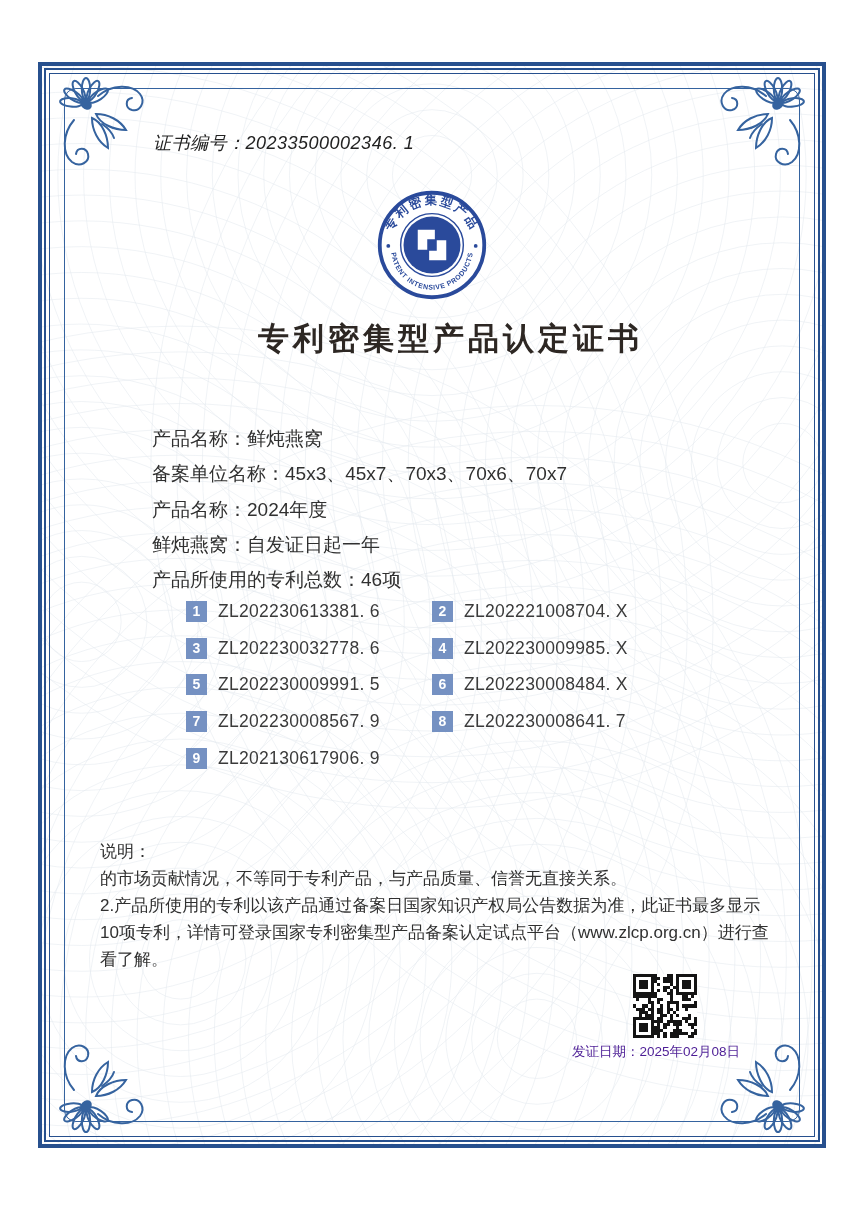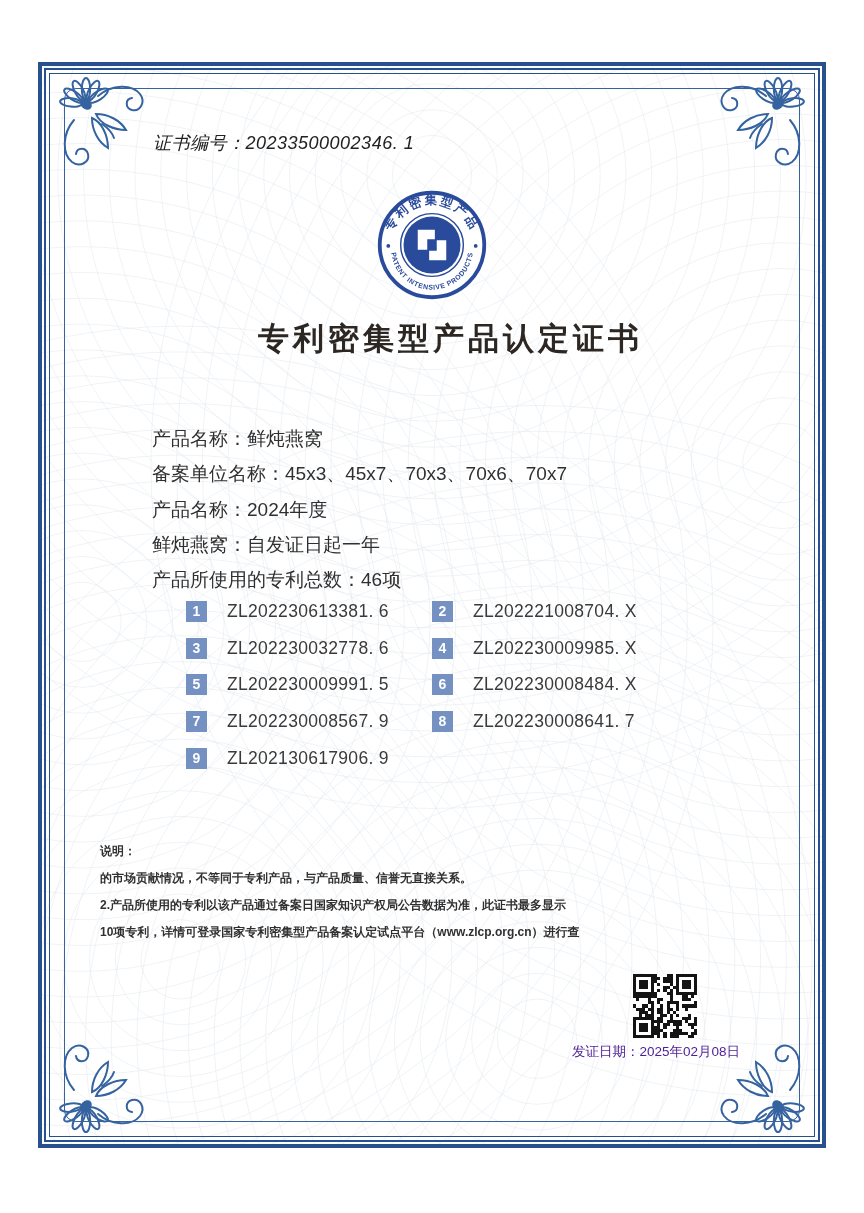--- a/index.html
+++ b/index.html
@@ -31,23 +31,23 @@
   .title{position:absolute;left:0;right:0;top:318px;text-align:center;
          font-family:Liberation Mono, monospace;font-weight:700;font-size:31px;
          letter-spacing:4px;color:var(--title-ink,#2d2723);padding-left:37px;}
 
   .fields{position:absolute;left:152px;top:373px;font-size:19px;line-height:35.3px;color:var(--text-ink,#2e2e2e);margin-top:48px;}
 
   .patents{position:absolute;left:186px;top:600px;width:500px;height:170px;}
   .patent{position:absolute;display:flex;align-items:center;height:22px;}
   .badge{min-width:21px;height:21px;background:var(--badge-blue,#7591c2);color:#fff;font-size:14px;font-weight:700;
          display:flex;align-items:center;justify-content:center;padding:0 2px;box-sizing:border-box;}
-  .pid{margin-left:20px;font-size:17.5px;color:#3a3a3a;letter-spacing:.3px;white-space:pre;}
-
-  .notes{position:absolute;left:100px;top:838px;width:676px;font-size:12px;line-height:27px;color:var(--text-ink,#333);font-weight:bold;}
+  .pid{margin-left:11px;font-size:17.5px;color:#3a3a3a;letter-spacing:.3px;white-space:pre;}
+
+  .notes{position:absolute;left:100px;top:838px;width:676px;font-size:17px;line-height:27px;color:var(--text-ink,#333);}
   .notes div{white-space:nowrap;}
 
   .qr{position:absolute;left:633px;top:974px;width:64px;height:64px;background:#fff;}
   #qr rect{fill:#141414;}
 
   .issue{position:absolute;top:1043px;right:124px;font-size:13.5px;color:#4c1d95;}
 </style>
 </head>
 <body>
 
@@ -279,20 +279,21 @@
         <span class="badge">9</span>
         <span class="pid">ZL202130617906. 9</span>
       </div>
   </div>
 
   <div class="notes">
     <div>说明：</div>
     <div>的市场贡献情况，不等同于专利产品，与产品质量、信誉无直接关系。</div>
     <div>2.产品所使用的专利以该产品通过备案日国家知识产权局公告数据为准，此证书最多显示</div>
     <div>10项专利，详情可登录国家专利密集型产品备案认定试点平台（www.zlcp.org.cn）进行查</div>
+    <div>看了解。</div>
   </div>
 
   <svg class="qr" id="qr" viewBox="0 0 21 21" shape-rendering="crispEdges">
       <rect x="0" y="0" width="1" height="1"></rect>
       <rect x="1" y="0" width="1" height="1"></rect>
       <rect x="2" y="0" width="1" height="1"></rect>
       <rect x="3" y="0" width="1" height="1"></rect>
       <rect x="4" y="0" width="1" height="1"></rect>
       <rect x="5" y="0" width="1" height="1"></rect>
       <rect x="6" y="0" width="1" height="1"></rect>

